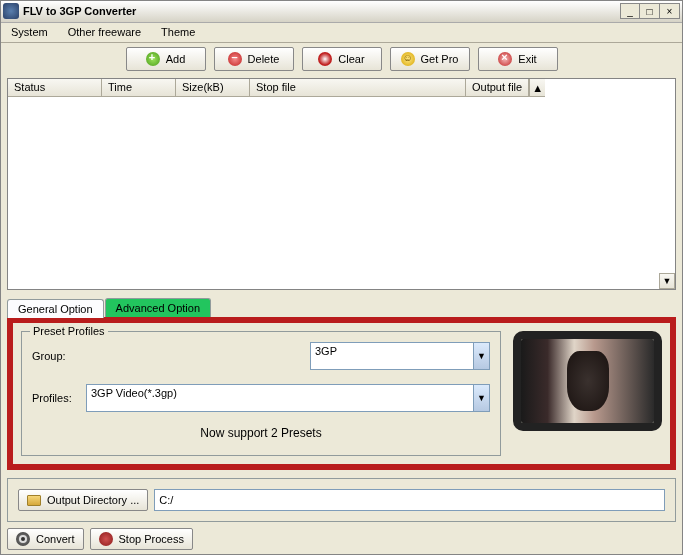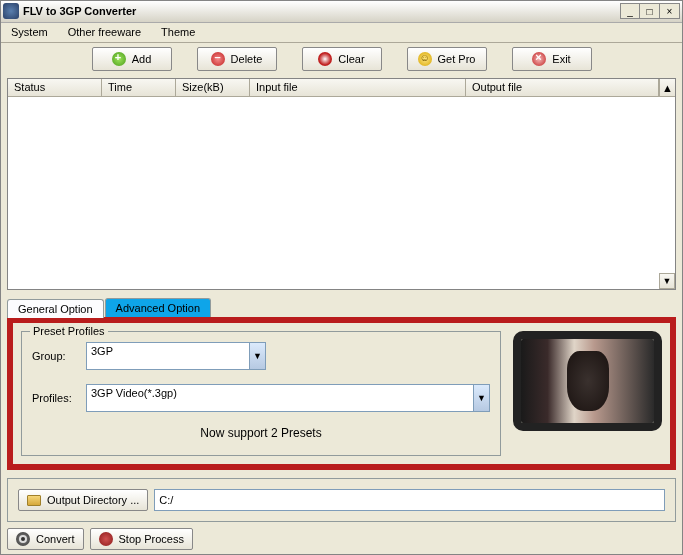--- a/index.html
+++ b/index.html
@@ -8,47 +8,47 @@
 .titlebar { height: 22px; background: linear-gradient(#fff, #d6d3c6); border-bottom: 1px solid #aaa; display: flex; align-items: center; padding: 0 2px; }
 .titlebar .appicon { width: 16px; height: 16px; margin-right: 4px; background: radial-gradient(#5a7fae,#2b4168); border-radius: 3px; }
 .titlebar .title { font-weight: bold; flex: 1; }
 .titlebar .winbtns { display: flex; gap: 0; }
 .winbtn { width: 20px; height: 16px; border: 1px solid #888; background: #ece9d8; display: flex; align-items: center; justify-content: center; font-family: Arial; font-size: 10px; cursor: pointer; }
 .winbtn + .winbtn { border-left: none; }
 
 .menubar { height: 20px; display: flex; align-items: center; padding: 2px 6px; gap: 12px; border-bottom: 1px solid #aca899; }
 .menuitem { cursor: pointer; padding: 2px 4px; }
 
-.toolbar { height: 34px; display: flex; align-items: center; justify-content: center; gap: 25px; padding: 4px 0; }
+.toolbar { height: 34px; display: flex; align-items: center; justify-content: center; gap: 8px; padding: 4px 0; }
 .tbtn { width: 80px; height: 24px; border: 1px solid #888; background: linear-gradient(#fff,#e7e4d7); border-radius: 2px; display: flex; align-items: center; justify-content: center; gap: 6px; cursor: pointer; }
 .tbtn .icon { width: 14px; height: 14px; border-radius: 50%; }
 .icon-add { background: radial-gradient(#9ce45a,#4a9b1a); position: relative; }
 .icon-add::after { content: "+"; position: absolute; color: #fff; font-weight: bold; font-size: 11px; left: 3px; top: -1px; }
 .icon-del { background: radial-gradient(#f58a8a,#c02020); position: relative; }
 .icon-del::after { content: "–"; position: absolute; color: #fff; font-weight: bold; left: 4px; top: -1px; }
 .icon-clear { background: radial-gradient(#fff,#c02020 60%); }
 .icon-pro { background: radial-gradient(#ffe680,#d6a400); position: relative; }
 .icon-pro::after { content: "☺"; position: absolute; color: #7a5b00; font-size: 10px; left: 2px; top: 0; }
 .icon-exit { background: radial-gradient(#f5b8b8,#c02020); position: relative; }
 .icon-exit::after { content: "×"; position: absolute; color: #fff; font-weight: bold; left: 3px; top: -1px; }
 
-.listarea { margin: 2px 6px; border: 1px solid #848484; background: #fff; height: 216px; display: flex; flex-direction: column; }
+.listarea { margin: 2px 6px; border: 1px solid #848484; background: #fff; height: 216px; display: flex; }
 .listhdr { height: 18px; display: flex; border-bottom: 1px solid #aca899; background: #ece9d8; }
 .listhdr .col { border-right: 1px solid #aca899; padding: 2px 6px; background: linear-gradient(#f8f7f2,#e7e4d7); }
 .listhdr .scrollspace { width: 16px; border-left: 1px solid #aca899; background: linear-gradient(#f8f7f2,#e7e4d7); display: flex; align-items: center; justify-content: center; }
 .listbody { flex: 1; position: relative; }
 .scrolldn { position: absolute; bottom: 0; right: 0; width: 16px; height: 16px; border: 1px solid #aca899; background: linear-gradient(#f8f7f2,#e7e4d7); display: flex; align-items: center; justify-content: center; font-size: 9px; }
 
 .tabs { margin: 6px 6px 0 6px; display: flex; }
-.tab { padding: 3px 10px; border: 1px solid #919b9c; border-bottom: none; background: #0ea5e9; cursor: pointer; border-radius: 3px 3px 0 0; margin-right: 1px; }
+.tab { padding: 3px 10px; border: 1px solid #919b9c; border-bottom: none; background: #22c55e; cursor: pointer; border-radius: 3px 3px 0 0; margin-right: 1px; }
 .tab.active { background: #fcfcfe; position: relative; top: 1px; }
 .tabpanel { margin: 0 6px 6px 6px; border: 6px solid #b91c1c; background: #ece9d8; padding: 8px; height: 156px; display: flex; }
 .fieldset { border: 1px solid #919b9c; padding: 10px 10px 6px 10px; position: relative; flex: 1; }
 .fieldset .legend { position: absolute; top: -7px; left: 8px; background: #ece9d8; padding: 0 3px; }
-.row { display: flex; align-items: center; margin-bottom: 14px; }
+.row { display: flex; align-items: center; margin-bottom: 14px; justify-content: space-between; }
 .row label { width: 54px; }
 .select { display: flex; border: 1px solid #7f9db9; background: #fff; height: 28px; }
 .select .val { flex: 1; padding: 2px 4px; }
 .select .arrow { width: 16px; background: linear-gradient(#dbeafc,#b6c9e2); border-left: 1px solid #7f9db9; display: flex; align-items: center; justify-content: center; font-size: 9px; cursor: pointer; }
 .supporttxt { color: #000000; text-align: center; margin-top: 6px; font-size: 12px; }
 .deviceimg { width: 150px; height: 100px; margin-left: 12px; background: #000; border: 8px solid #222; border-radius: 10px; position: relative; overflow: hidden; display: flex; align-items: center; justify-content: center; }
 .deviceimg .inner { width: 100%; height: 100%; background: linear-gradient(90deg,#1a1a1a,#3a2a2a,#e0d5c8 40%,#b8998d 55%,#2a2a2a); display: flex; align-items: center; justify-content: center; }
 .deviceimg .face { width: 42px; height: 60px; background: radial-gradient(#3a312e,#1a1210); border-radius: 30% 30% 40% 40%; }
 
 .outputrow { margin: 2px 6px; display: flex; gap: 6px; border: 1px solid #919b9c; padding: 10px; }
@@ -103,21 +103,21 @@
         <span class="icon icon-exit"></span>
         <span>Exit</span>
       </div>
   </div>
 
   <div class="listarea">
     <div class="listhdr">
       <div class="col" style="width:94px">Status</div>
       <div class="col" style="width:74px">Time</div>
       <div class="col" style="width:74px">Size(kB)</div>
-      <div class="col" style="width:216px">Input file</div>
+      <div class="col" style="width:216px">Stop file</div>
       <div class="col" style="flex:1">Output file</div>
       <div class="scrollspace">▲</div>
     </div>
     <div class="listbody">
       <div class="scrolldn">▼</div>
     </div>
   </div>
 
   <div class="tabs">
     <div class="tab active">General Option</div>

